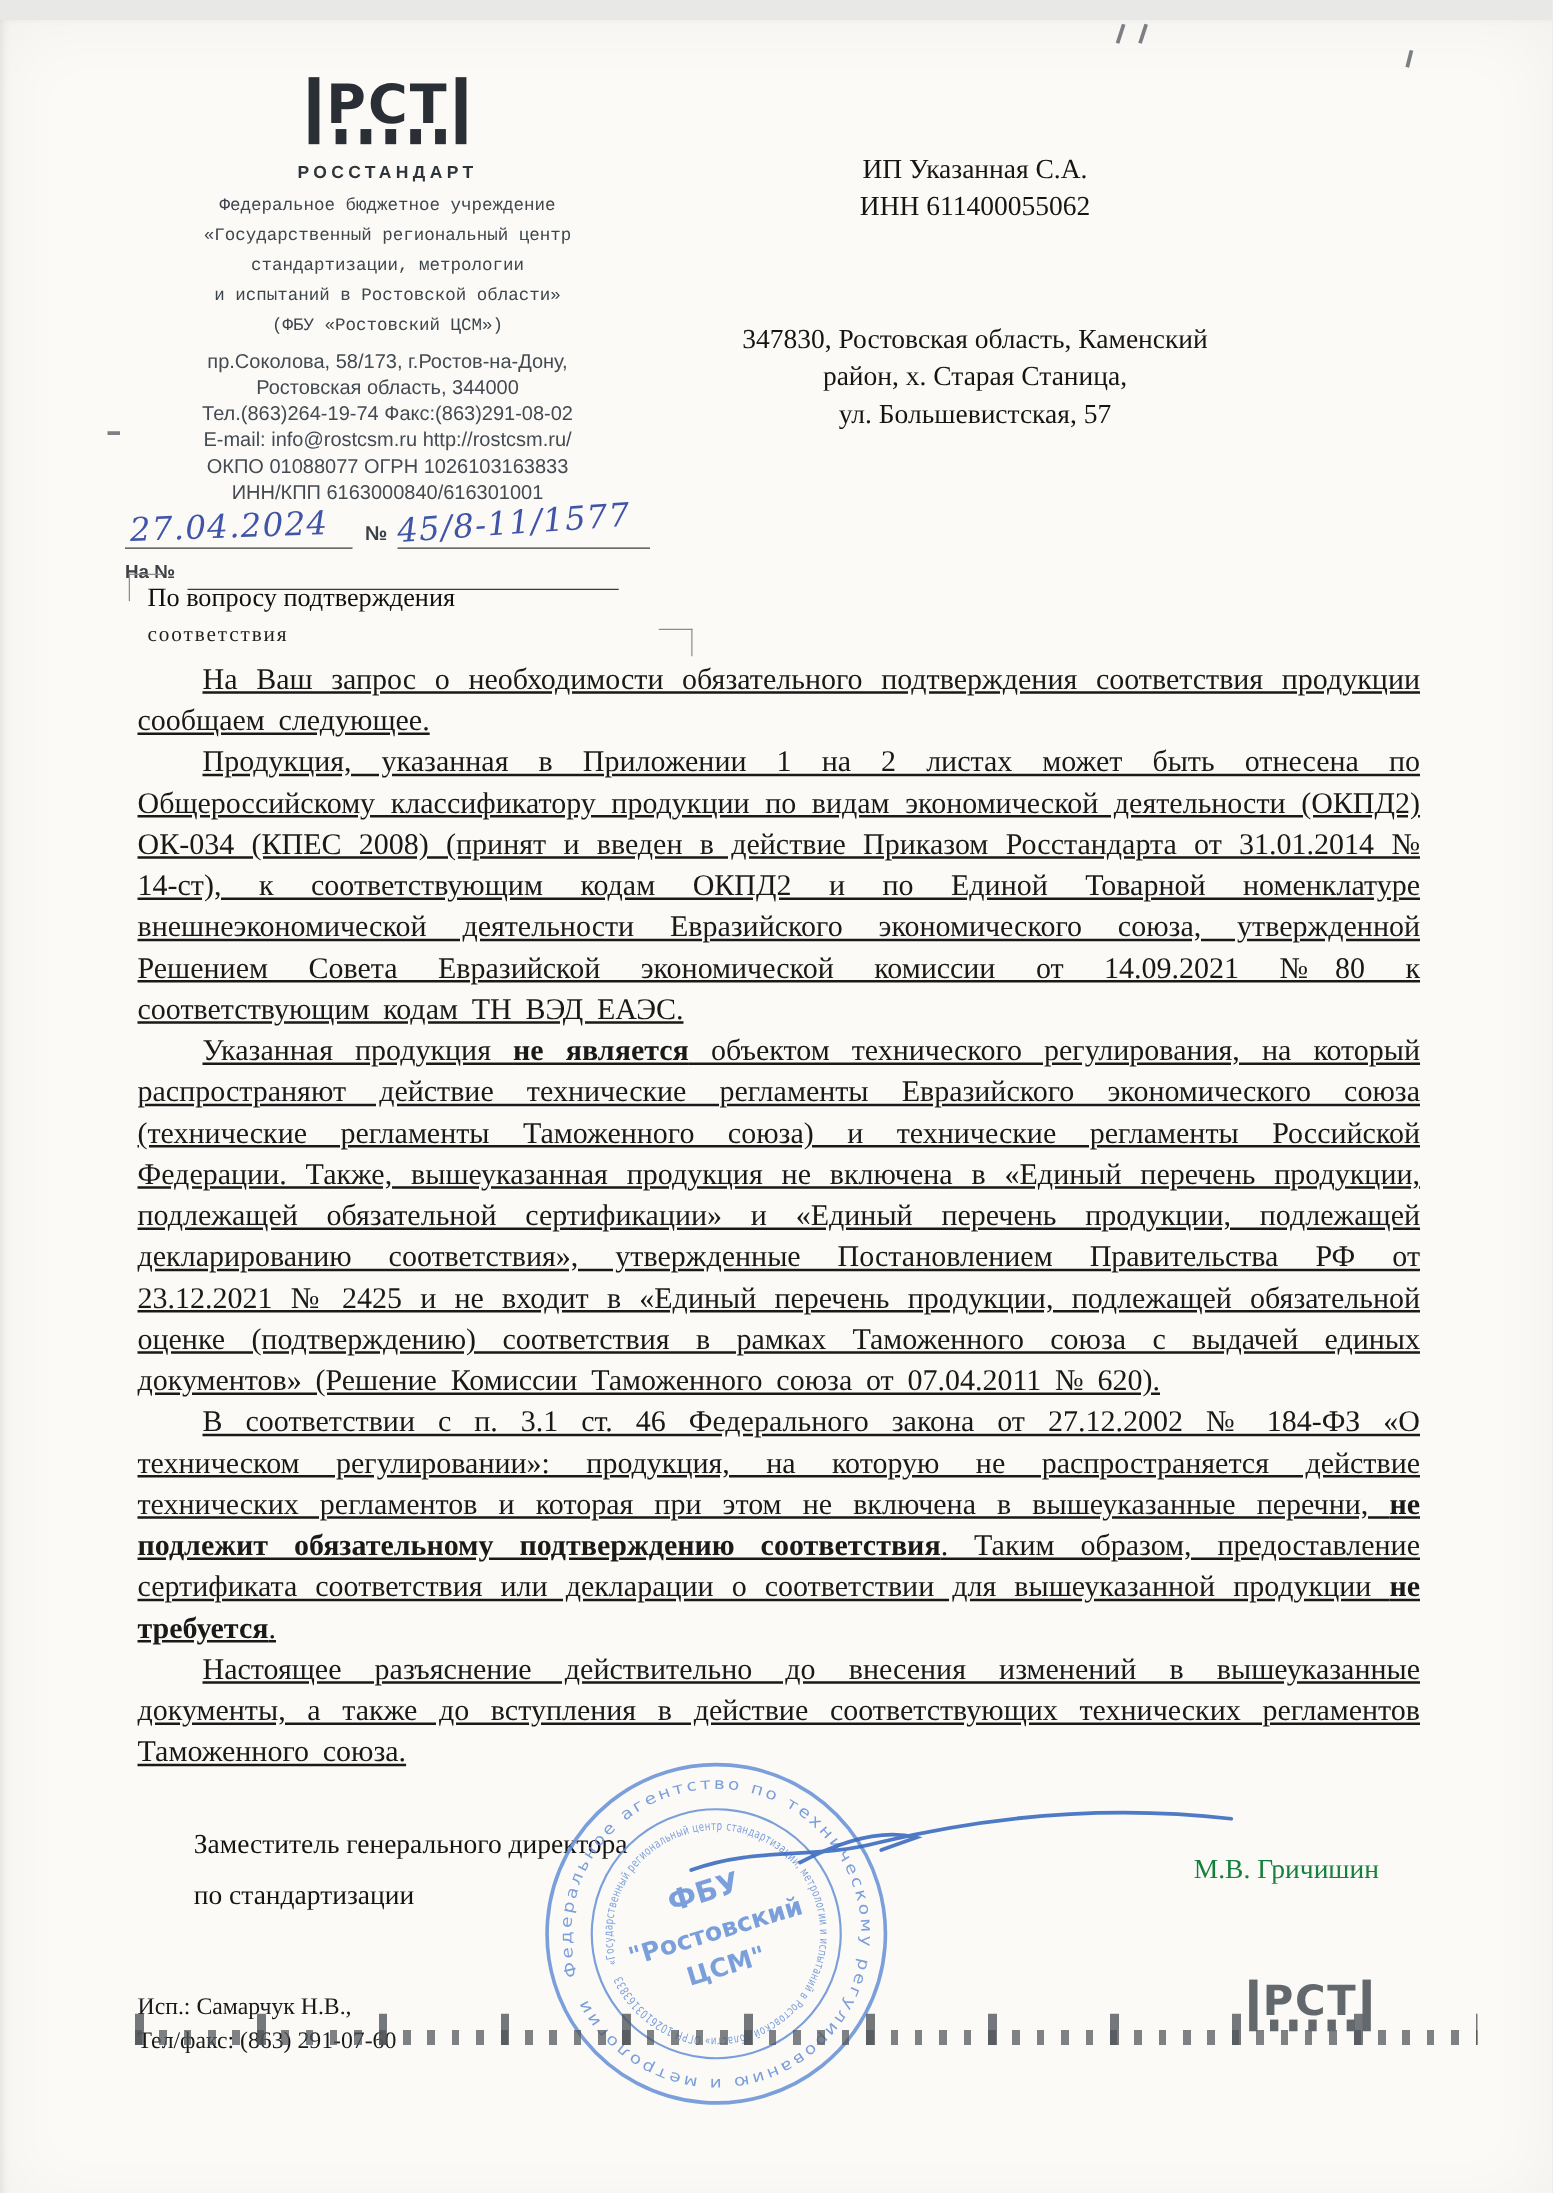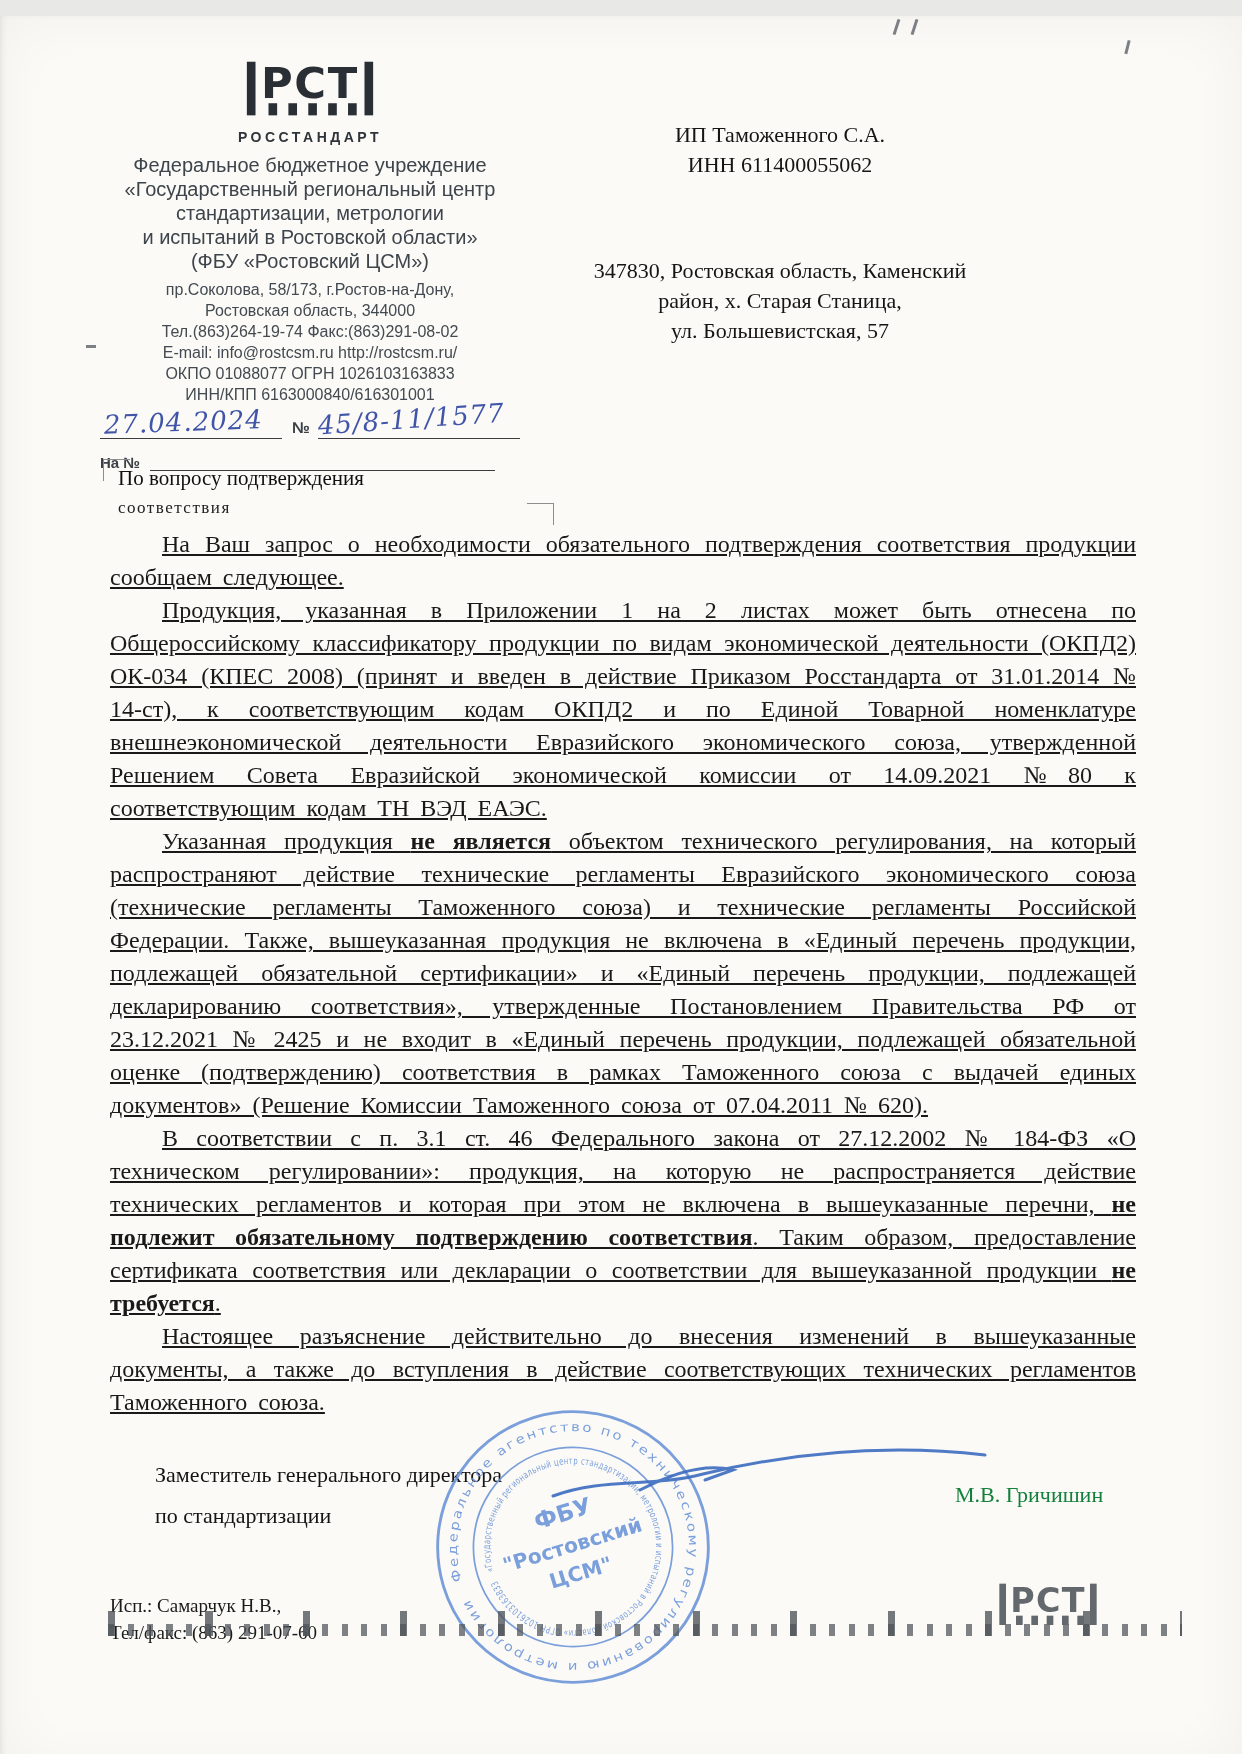--- a/index.html
+++ b/index.html
@@ -7,32 +7,32 @@
     position:relative;width:1242px;height:1754px;margin:16px auto;
     background:#fbfaf7;overflow:hidden;
     box-shadow:inset 0 0 60px rgba(0,0,0,.045), inset 4px 0 10px -6px rgba(0,0,0,.18);
     font-family:"Liberation Serif", serif;color:#1c1c1c;
   }
   
   .letterhead{position:absolute;left:100px;top:44px;width:420px;text-align:center;
     font-family:"Liberation Sans", sans-serif;color:#40474e;}
   .logo-svg{display:block;margin:0 auto;}
   .agency{margin-top:5px;font-size:14px;font-weight:bold;letter-spacing:3.5px;color:#2e343a;}
-  .orgname{margin-top:8px;font-size:20px;line-height:24px;color:#3d444b;}
+  .orgname{margin-top:8px;font-size:14px;line-height:24px;color:#3d444b;font-family:Liberation Mono, monospace;}
   .contacts{margin-top:6px;font-size:16px;line-height:21px;color:#434a51;}
   .refline{display:flex;align-items:flex-end;margin-top:2px;height:32px;}
   .hwline{border-bottom:1.6px solid #3c3c3c;}
   .hw{font-family:"DejaVu Serif", serif;font-style:italic;color:#4055a8;
       font-size:26px;line-height:20px;letter-spacing:1px;white-space:nowrap;}
   .date-cell{width:178px;text-align:left;padding-left:4px;}
   .date-cell .hw{display:inline-block;transform:rotate(-2deg) translateY(-3px);}
   .no-label{font-size:16px;color:#3b4147;padding:0 8px 2px 10px;font-weight:bold;}
   .num-cell{flex:1;text-align:left;}
   .num-cell .hw{display:inline-block;transform:rotate(-4deg) translateY(-6px);}
-  .na-line{display:flex;align-items:flex-end;margin-top:10px;height:22px;width:395px;}
+  .na-line{display:flex;align-items:flex-start;margin-top:10px;height:22px;width:395px;}
   .na-label{font-size:15px;color:#3b4147;padding-right:10px;font-weight:bold;white-space:nowrap;}
   .na-rule{flex:1;border-bottom:1.6px solid #3c3c3c;height:100%;}
   
   .recipient{position:absolute;left:545px;top:104px;width:470px;text-align:center;
     font-size:22px;line-height:30px;color:#151515;}
   .recipient .addr{margin-top:76px;}
   
   .subject{position:absolute;left:118px;top:450px;text-align:left;}
   .subject .s1{font-size:21px;color:#101010;}
   .subject .s2{font-size:17px;letter-spacing:1.5px;margin-top:7px;color:#202020;}
@@ -112,21 +112,21 @@
         <span class="hw">45/8-11/1577</span>
       </div>
     </div>
     <div class="na-line">
       <span class="na-label">На №</span>
       <span class="na-rule"></span>
     </div>
   </div>
 
   <div class="recipient">
-    <div>ИП Таможенного С.А.</div>
+    <div>ИП Указанная С.А.</div>
     <div>ИНН 611400055062</div>
     <div class="addr">
       <div>347830, Ростовская область, Каменский</div>
       <div>район, х. Старая Станица,</div>
       <div>ул. Большевистская, 57</div>
     </div>
   </div>
 
   <div class="corner cl"></div>
   <div class="corner cr"></div>

